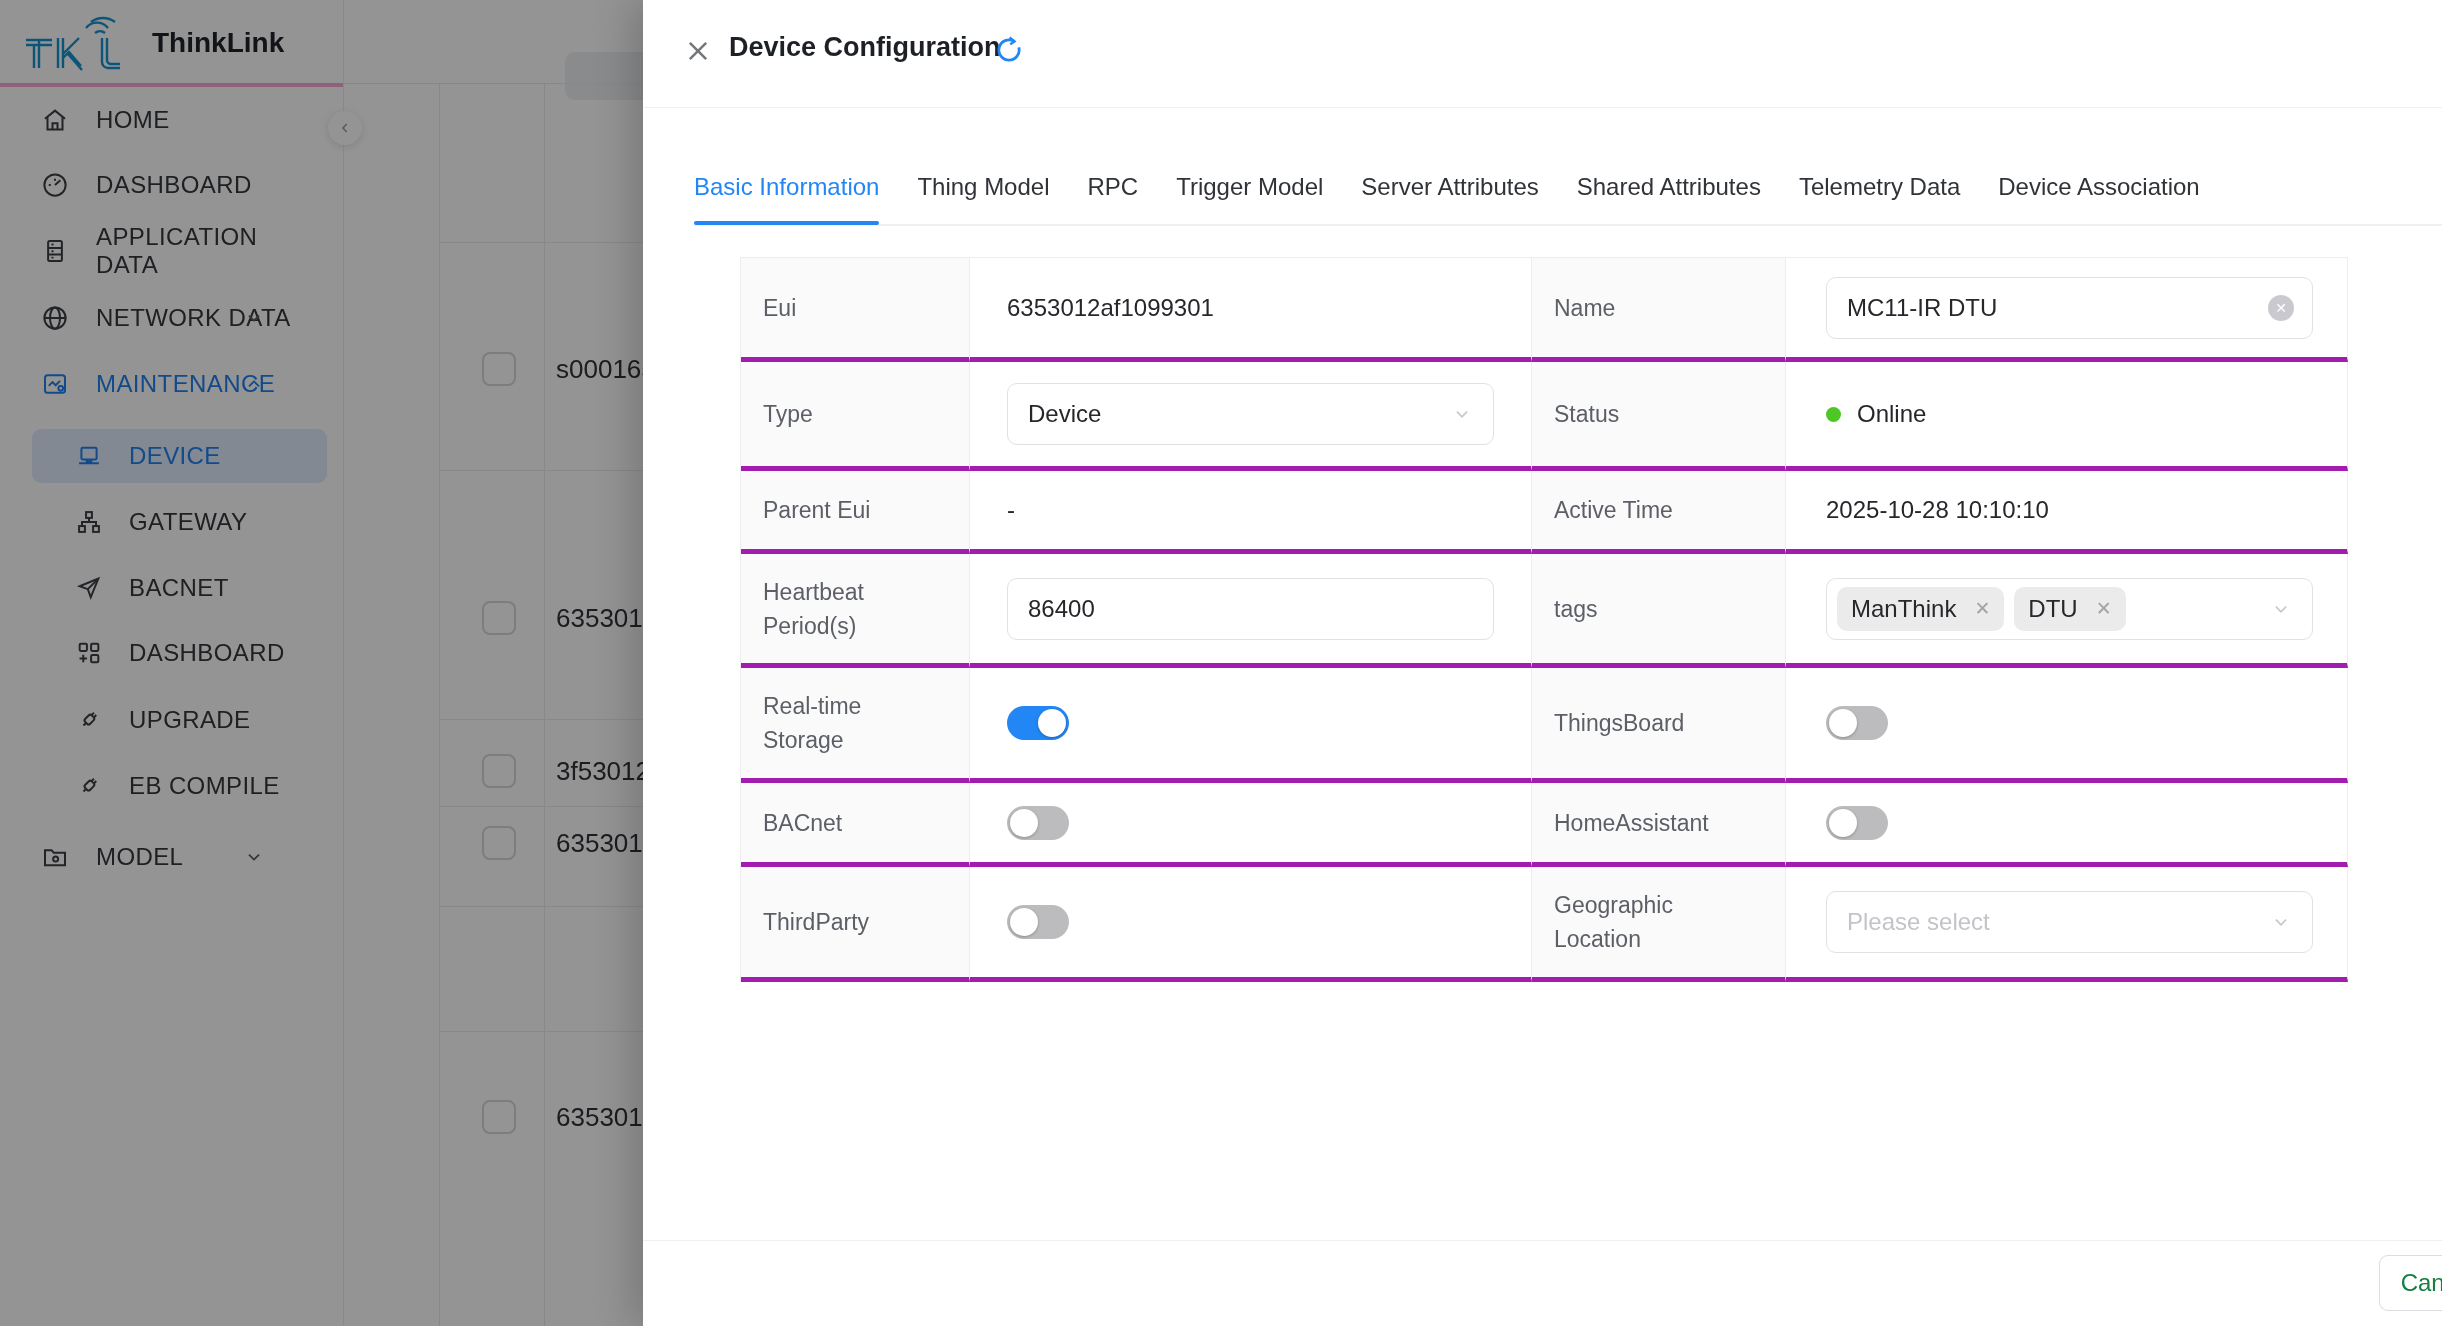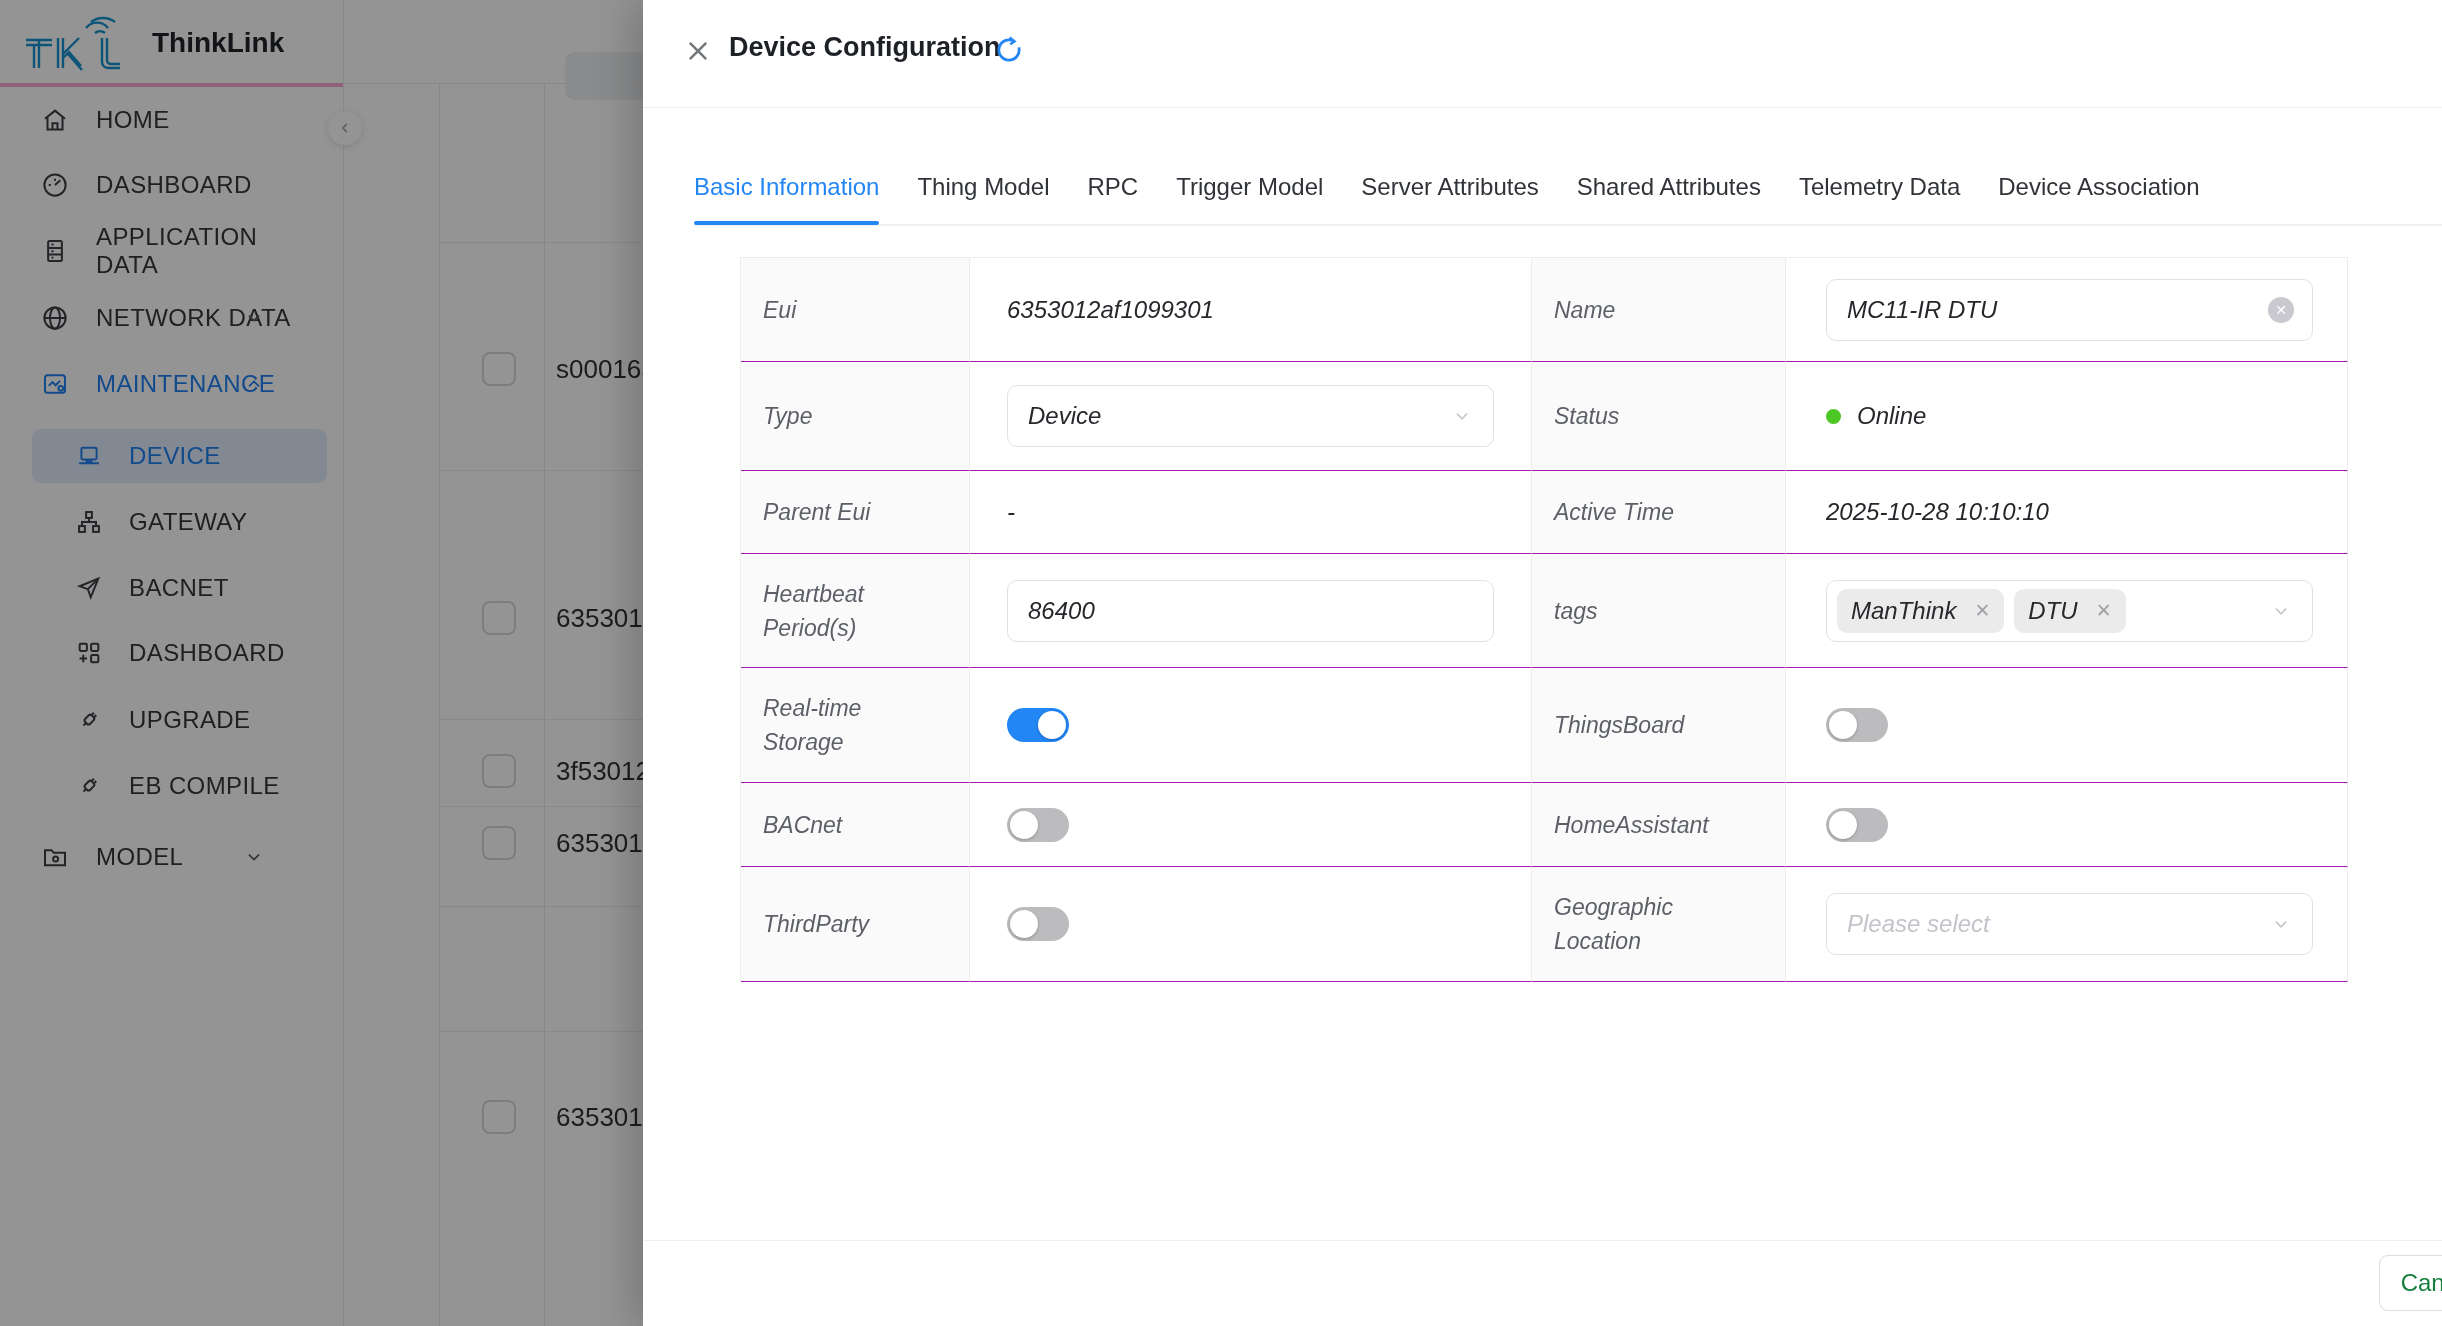--- a/index.html
+++ b/index.html
@@ -39,21 +39,21 @@
   .tabs{position:absolute;left:51px;right:47px;top:148px;height:78px;display:flex;align-items:center;gap:38px;}
   .tabs::after{content:"";position:absolute;left:0;right:0;bottom:0;height:2px;background:#f0f0f3;}
   .tab{position:relative;font-size:24px;color:#303338;white-space:nowrap;cursor:pointer;z-index:1;}
   .tab.active{color:#2386f5;font-weight:500;}
   .tab.active::after{content:"";position:absolute;left:0;right:0;bottom:-24px;height:4px;border-radius:2px;background:#2386f5;z-index:2;}
 
   .ftable{position:absolute;left:97px;top:257px;display:grid;
           grid-template-columns:229px 562px 254px 562px;
           grid-template-rows:104px 109px 83px 114px 115px 84px 115px;
           border-top:1px solid #ededf0;border-left:1px solid #ededf0;}
-  .fcell{border-right:1px solid #ededf0;border-bottom:1px solid #a21caf;display:flex;align-items:center;box-sizing:border-box;background:#fff;font-style:italic;}
+  .fcell{border-right:1px solid #ededf0;border-bottom:5px solid #a21caf;display:flex;align-items:center;box-sizing:border-box;background:#fff;}
   .flbl{background:#fafafb;color:#5c6066;font-size:23px;padding:0 22px;line-height:34px;}
   .fval{padding-left:37px;font-size:24px;color:#25272b;}
   .fval.r{padding-left:40px;}
   .inp{width:487px;height:62px;box-sizing:border-box;border:1.5px solid #e0e1e6;border-radius:10px;background:#fff;
        display:flex;align-items:center;padding:0 20px;font-size:24px;color:#25272b;position:relative;}
   .inp .ph{color:#c3c4ca;}
   .chev-dn{position:absolute;right:20px;top:50%;margin-top:-11px;color:#c6c6cc;}
   .clear{position:absolute;right:18px;top:50%;margin-top:-13px;width:26px;height:26px;border-radius:50%;background:#c9c9cf;
          color:#fff;font-size:14px;display:flex;align-items:center;justify-content:center;cursor:pointer;}
   .chips{gap:10px;padding:0 46px 0 10px;}

